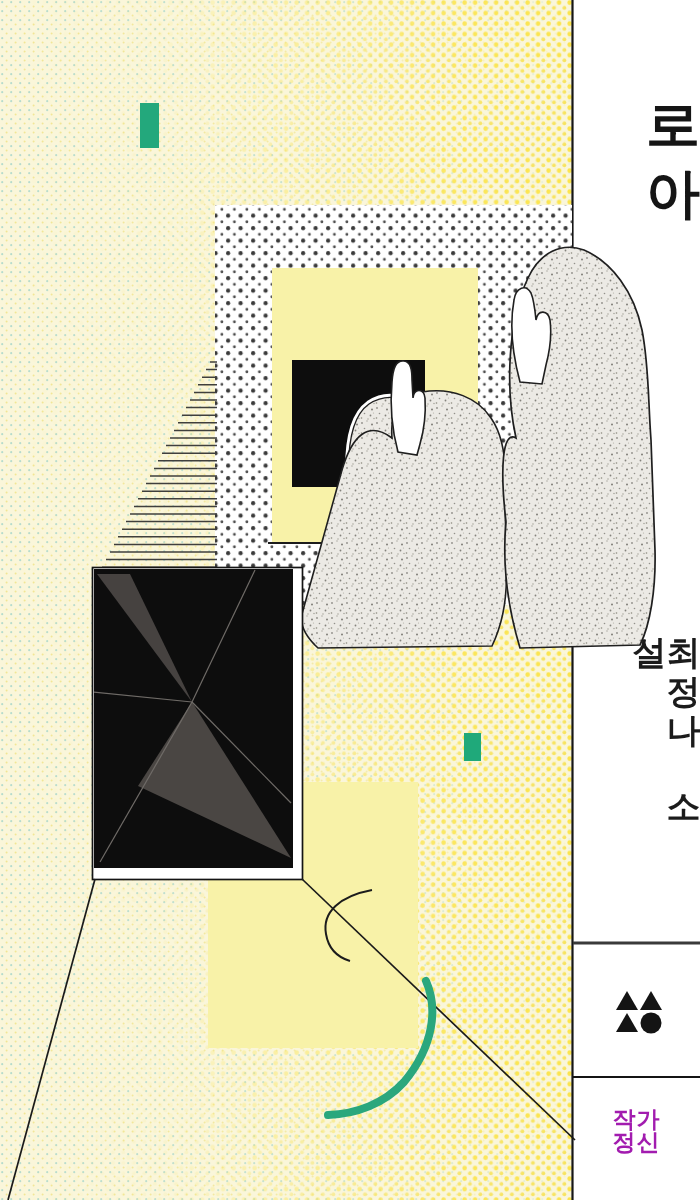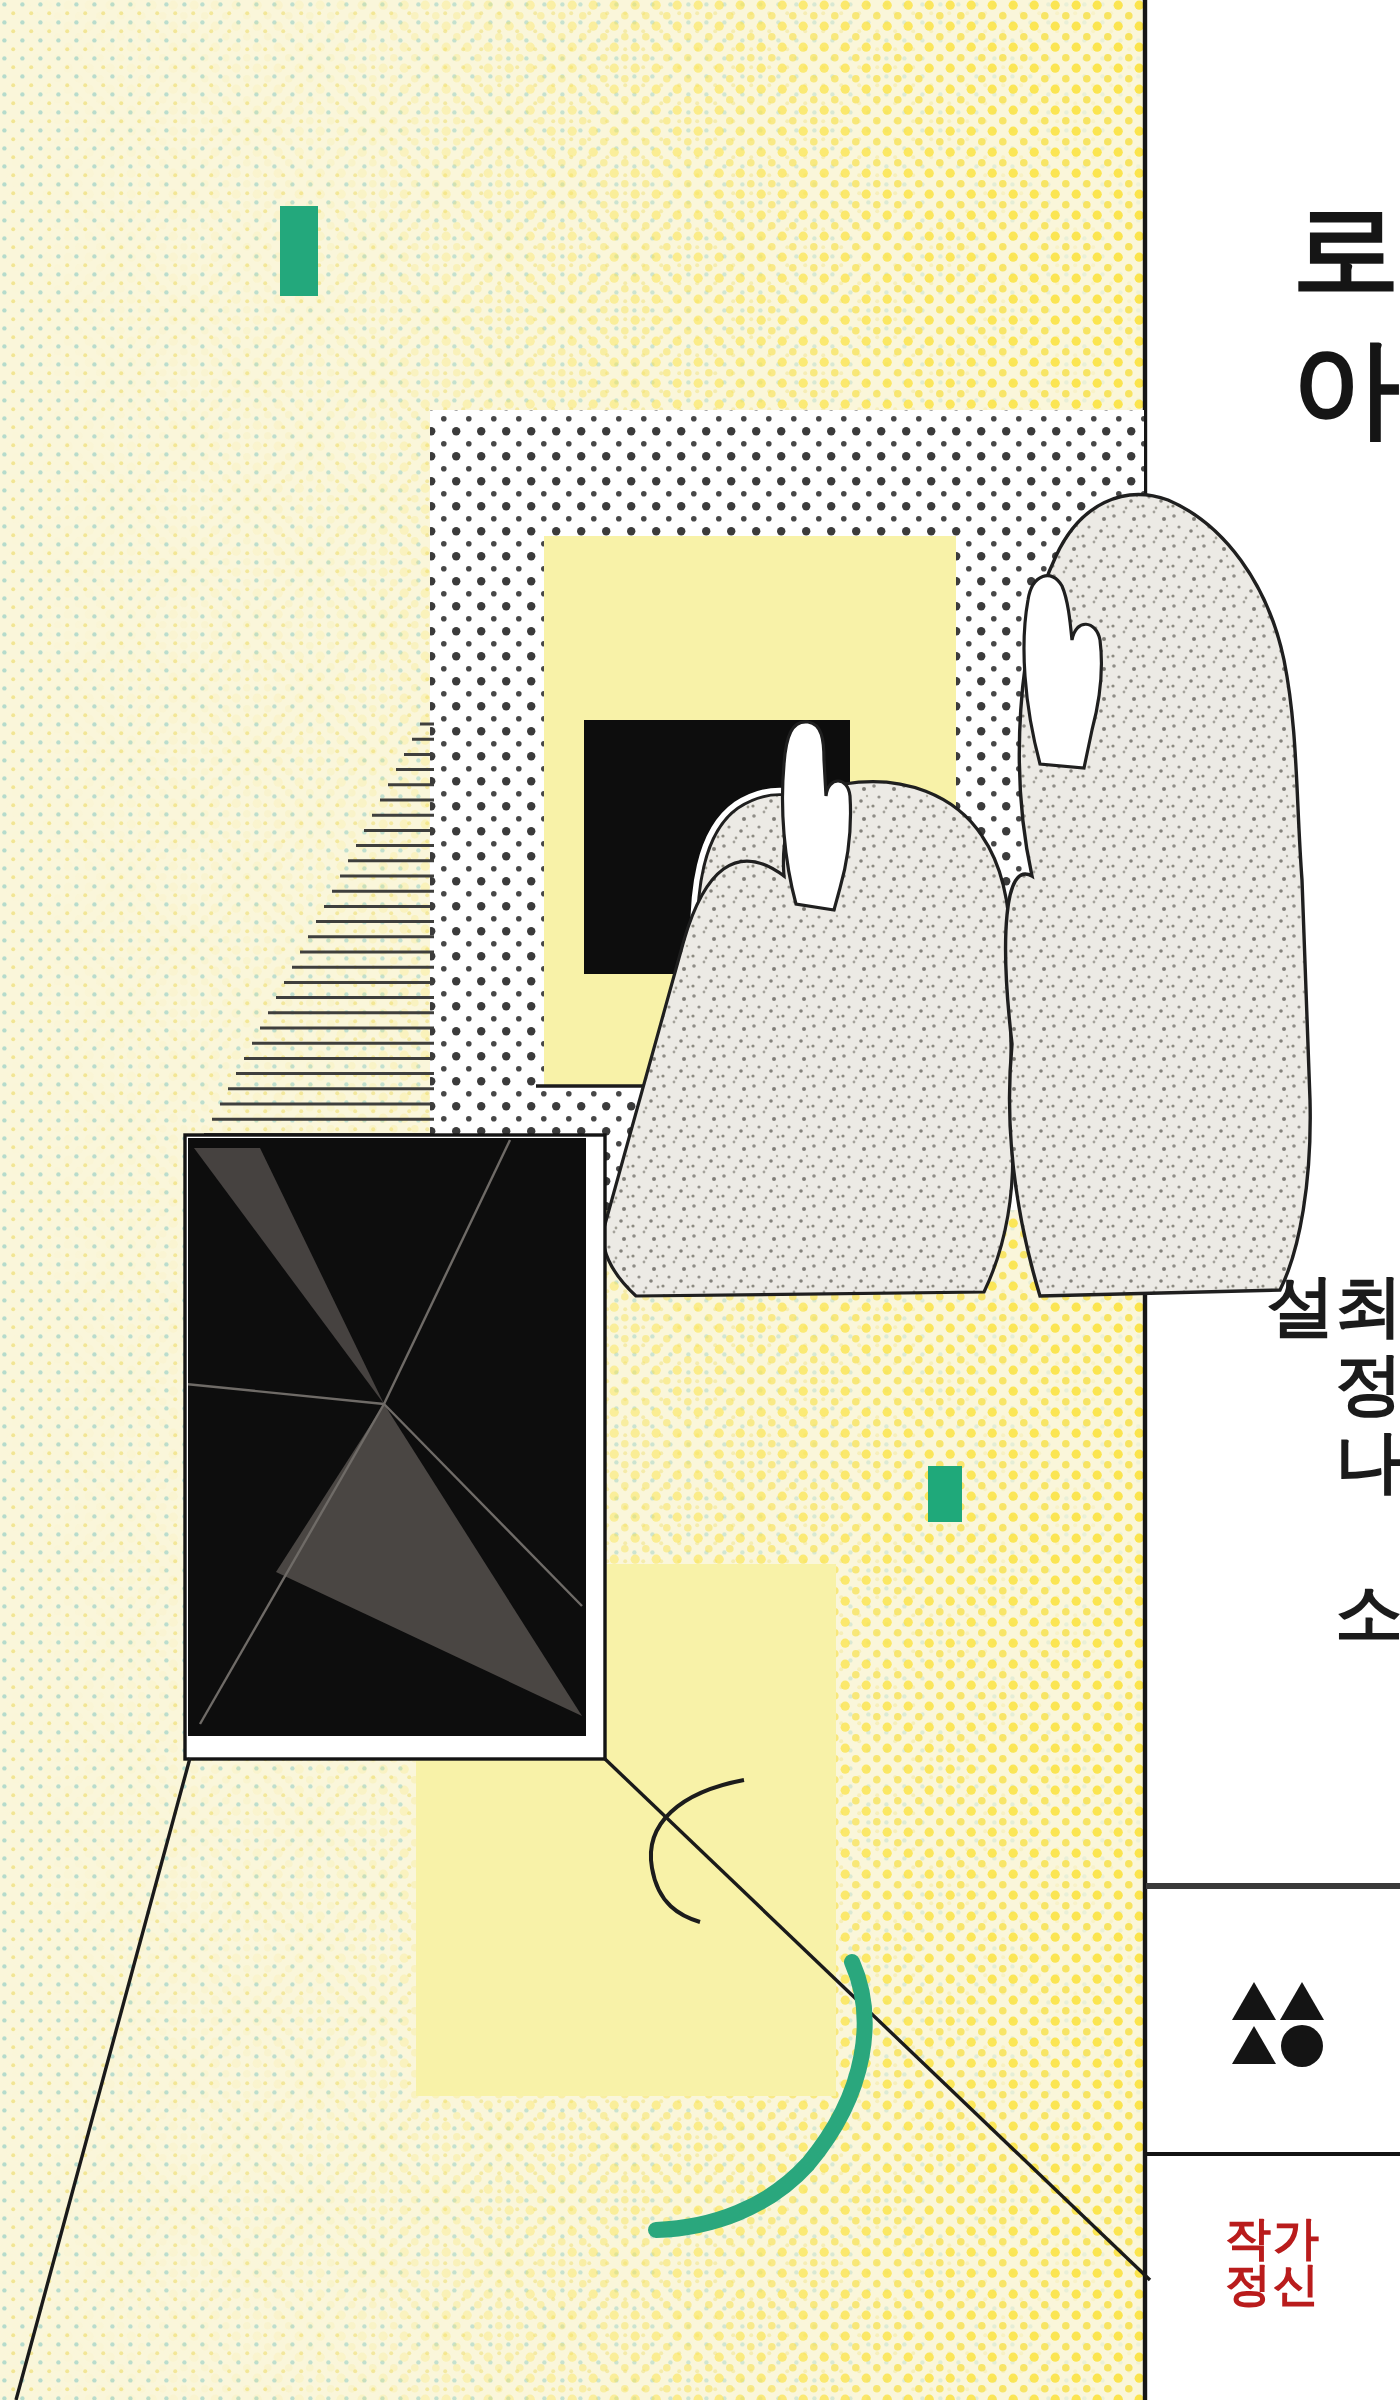--- a/index.html
+++ b/index.html
@@ -18,21 +18,21 @@
   .v-author{
     position:absolute;left:0;top:612px;width:127px;height:200px;
     display:flex;justify-content:center;
     writing-mode:vertical-rl;text-orientation:upright;
     font-size:34px;font-weight:600;color:#1b1b1b;letter-spacing:5px;line-height:1;
   }
   .pub-logo{position:absolute;left:616px;top:991px;}
   .pub-name{
     position:absolute;left:573px;top:1108px;width:127px;
     text-align:center;font-family:"Liberation Sans", sans-serif;
-    font-weight:bold;font-size:23px;line-height:23px;color:#b91c1c;letter-spacing:1px;
+    font-weight:bold;font-size:23px;line-height:23px;color:#a21caf;letter-spacing:1px;
   }
   .pub-name span{display:block;}
 </style>
 </head>
 <body>
 
 <div class="canvas">
 
   <svg class="art" width="700" height="1200" viewBox="0 0 700 1200">
     <defs>

